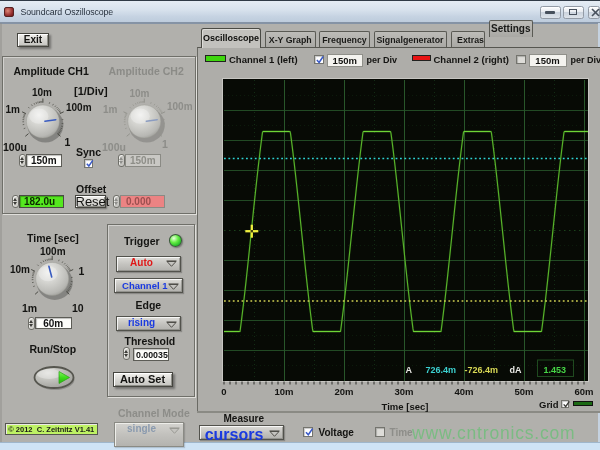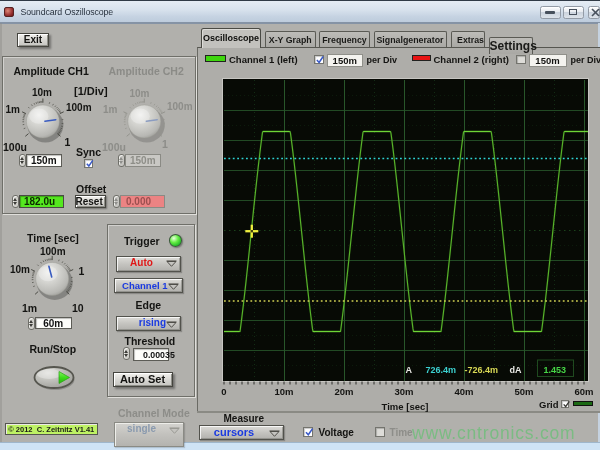--- a/index.html
+++ b/index.html
@@ -195,21 +195,21 @@
     <svg width="9" height="9" viewBox="0 0 10 10" style="position:absolute;left:0px;top:-1px">
       <polyline points="2,5.2 4.3,7.8 8.6,1.6" fill="none" stroke="#3a5ac8" stroke-width="1.6"></polyline>
     </svg>
   </div>
 <div class="a b" style="left:76px;top:182.5px;font-size:10.5px;color:#141412;white-space:nowrap">Offset</div>
 <div class="a" style="left:11.5px;top:194.8px;width:7px;height:13px;background:#d0cfca;border:1px solid #6e6e68;border-radius:3px;box-shadow:inset 1px 1px 0 #f0f0ec">
     <div class="a" style="left:0px;top:2px;width:0;height:0;border-left:2.5px solid transparent;border-right:2.5px solid transparent;border-bottom:3.5px solid #3c3c38"></div>
     <div class="a" style="left:0px;bottom:2px;width:0;height:0;border-left:2.5px solid transparent;border-right:2.5px solid transparent;border-top:3.5px solid #3c3c38"></div>
   </div>
 <div class="a b" style="left:19px;top:195px;width:44.5px;height:12.5px;background:#55e81f;border:1px solid #4a4a44;box-shadow:inset 1px 1px 1px rgba(0,0,0,.3);font-size:10px;color:#0c2a00;padding-left:4px;line-height:11.5px">182.0u</div>
-<div class="a" style="left:74.5px;top:194.5px;width:31px;height:13.5px;background:linear-gradient(180deg,#f3f2ee,#d4d3cf 60%,#c6c5c1);border:1px solid #45453f;box-shadow:inset 1px 1px 0 #fff,inset -1px -1px 0 #8e8e88,1px 1px 1.5px rgba(0,0,0,.35);text-align:left;font-weight:bold;font-size:10px;color:#131311;line-height:12px">Reset</div>
+<div class="a" style="left:74.5px;top:194.5px;width:31px;height:13.5px;background:linear-gradient(180deg,#f3f2ee,#d4d3cf 60%,#c6c5c1);border:1px solid #45453f;box-shadow:inset 1px 1px 0 #fff,inset -1px -1px 0 #8e8e88,1px 1px 1.5px rgba(0,0,0,.35);text-align:left;font-weight:normal;font-size:13px;color:#131311;line-height:12px">Reset</div>
 <div class="a" style="left:112.5px;top:194.8px;width:7px;height:13px;background:#c6c5c1;border:1px solid #6e6e68;border-radius:3px;box-shadow:inset 1px 1px 0 #f0f0ec">
     <div class="a" style="left:0px;top:2px;width:0;height:0;border-left:2.5px solid transparent;border-right:2.5px solid transparent;border-bottom:3.5px solid #8f8f8b"></div>
     <div class="a" style="left:0px;bottom:2px;width:0;height:0;border-left:2.5px solid transparent;border-right:2.5px solid transparent;border-top:3.5px solid #8f8f8b"></div>
   </div>
 <div class="a b" style="left:120px;top:195px;width:45px;height:12.5px;background:#ec8383;border:1px solid #8a8a84;font-size:10px;color:#9c5050;padding-left:5px;line-height:11.5px">0.000</div>
 <div class="a b" style="left:27px;top:232px;font-size:10.5px;color:#141412;white-space:nowrap">Time [sec]</div>
 <div class="a b" style="left:40px;top:245.5px;font-size:10px;color:#141412;white-space:nowrap">100m</div>
 <div class="a b" style="left:10px;top:263.5px;font-size:10px;color:#141412;white-space:nowrap">10m</div>
 <div class="a b" style="left:78.5px;top:264.5px;font-size:10.5px;color:#141412;white-space:nowrap">1</div>
 <div class="a b" style="left:22px;top:301.5px;font-size:10.5px;color:#141412;white-space:nowrap">1m</div>
@@ -251,50 +251,50 @@
   </div>
 <div class="a" style="left:114px;top:278px;width:68.5px;height:15px;background:linear-gradient(180deg,#dddcd8,#c5c4c0 50%,#b2b1ad);border:1px solid #52524c;box-shadow:inset 1px 1px 0 rgba(255,255,255,.8),inset -1px -1px 0 rgba(120,120,114,.55),1px 1px 1px rgba(0,0,0,.22)">
     <div class="a b" style="left:0;right:14px;top:0.8px;text-align:right;font-size:9.5px;color:#1a3ae0">Channel 1</div>
     <svg class="a" style="left:52.5px;top:4.0px" width="11" height="7" viewBox="0 0 11 7">
       <polygon points="1,1.5 10,1.5 5.5,6.3" fill="#c4c3bf" stroke="#504f4a" stroke-width="1"></polygon>
       <line x1="0.5" y1="0.8" x2="10.5" y2="0.8" stroke="#504f4a" stroke-width="0.8"></line>
     </svg>
   </div>
 <div class="a b" style="left:135.5px;top:298.5px;font-size:10.5px;color:#141412;white-space:nowrap">Edge</div>
 <div class="a" style="left:116px;top:316px;width:65px;height:14.5px;background:linear-gradient(180deg,#dddcd8,#c5c4c0 50%,#b2b1ad);border:1px solid #52524c;box-shadow:inset 1px 1px 0 rgba(255,255,255,.8),inset -1px -1px 0 rgba(120,120,114,.55),1px 1px 1px rgba(0,0,0,.22)">
-    <div class="a b" style="left:0;right:14px;top:0.2px;text-align:right;font-size:10px;color:#1a3ae0">rising</div>
+    <div class="a b" style="left:0;right:14px;top:0.2px;text-align:center;font-size:10px;color:#1a3ae0">rising</div>
     <svg class="a" style="left:49px;top:3.75px" width="11" height="7" viewBox="0 0 11 7">
       <polygon points="1,1.5 10,1.5 5.5,6.3" fill="#c4c3bf" stroke="#504f4a" stroke-width="1"></polygon>
       <line x1="0.5" y1="0.8" x2="10.5" y2="0.8" stroke="#504f4a" stroke-width="0.8"></line>
     </svg>
   </div>
 <div class="a b" style="left:124.5px;top:334.5px;font-size:10.5px;color:#141412;white-space:nowrap">Threshold</div>
 <div class="a" style="left:123px;top:347px;width:7px;height:13px;background:#d0cfca;border:1px solid #6e6e68;border-radius:3px;box-shadow:inset 1px 1px 0 #f0f0ec">
     <div class="a" style="left:0px;top:2px;width:0;height:0;border-left:2.5px solid transparent;border-right:2.5px solid transparent;border-bottom:3.5px solid #3c3c38"></div>
     <div class="a" style="left:0px;bottom:2px;width:0;height:0;border-left:2.5px solid transparent;border-right:2.5px solid transparent;border-top:3.5px solid #3c3c38"></div>
   </div>
-<div class="a b" style="left:133px;top:347.5px;width:36px;height:13.5px;background:#fdfdfa;border:1px solid #5c5c56;box-shadow:inset 1px 1px 1px rgba(0,0,0,.25);font-size:8.8px;color:#111;padding-left:9px;line-height:12.5px">0.00035</div>
+<div class="a b" style="left:133px;top:347.5px;width:36px;height:13.5px;background:#fdfdfa;border:1px solid #5c5c56;box-shadow:inset 1px 1px 1px rgba(0,0,0,.25);font-size:8.8px;color:#111;padding-left:2px;line-height:12.5px">0.00035</div>
 <div class="a" style="left:112.5px;top:372px;width:60px;height:14.5px;background:linear-gradient(180deg,#f3f2ee,#d4d3cf 60%,#c6c5c1);border:1px solid #45453f;box-shadow:inset 1px 1px 0 #fff,inset -1px -1px 0 #8e8e88,1.5px 1.5px 2px rgba(0,0,0,.35);text-align:center;font-weight:bold;font-size:11px;color:#131311;line-height:13px">Auto Set</div>
 <div class="a b" style="left:118px;top:406.5px;font-size:10.5px;color:#8d8d89;white-space:nowrap">Channel Mode</div>
 <div class="a" style="left:113.5px;top:421.5px;width:70px;height:25px;background:linear-gradient(180deg,#d4d3cf,#c2c1bd 50%,#b4b3af);border:1px solid #8a8a84;box-shadow:inset 1px 1px 0 #eeeeea,1px 1px 1px rgba(0,0,0,.15)">
     <div class="a b" style="left:0;right:14px;top:0.5px;text-align:center;font-size:10px;color:#8a9aae">single</div>
     <svg class="a" style="left:54px;top:4.0px" width="11" height="7" viewBox="0 0 11 7">
       <polygon points="1,1.5 10,1.5 5.5,6.3" fill="#c4c3bf" stroke="#9a9a94" stroke-width="1"></polygon>
       <line x1="0.5" y1="0.8" x2="10.5" y2="0.8" stroke="#9a9a94" stroke-width="0.8"></line>
     </svg>
   </div>
 <div class="a" style="left:197px;top:47px;width:403px;height:364.5px;background:#aeada9"></div>
 <div class="a" style="left:197px;top:47px;width:403px;height:364.5px;border-left:1px solid #6a6a64;border-top:1px solid #565650"></div>
 <div class="a" style="left:197px;top:411px;width:403px;height:1.5px;background:#8a8a84"></div>
 <div class="a b" style="left:201px;top:28px;width:60px;height:19.5px;background:#c2c1bd;border:1px solid #4a4a44;border-bottom:none;border-radius:2.5px 2.5px 0 0;text-align:center;font-size:9px;color:#0c0c0a;line-height:19px;box-shadow:inset 1px 1px 0 #dcdbd7">Oscilloscope</div>
 <div class="a b" style="left:264.5px;top:30.5px;width:51.5px;height:16.5px;background:linear-gradient(180deg,#bdbcb8,#a9a8a4);border:1px solid #5a5a54;border-bottom:none;border-radius:2px 2px 0 0;text-align:center;font-size:8.8px;color:#1a1a18;line-height:16px">X-Y Graph</div>
 <div class="a b" style="left:319px;top:30.5px;width:51px;height:16.5px;background:linear-gradient(180deg,#bdbcb8,#a9a8a4);border:1px solid #5a5a54;border-bottom:none;border-radius:2px 2px 0 0;text-align:center;font-size:8.8px;color:#1a1a18;line-height:16px">Frequency</div>
 <div class="a b" style="left:373.5px;top:30.5px;width:73px;height:16.5px;background:linear-gradient(180deg,#bdbcb8,#a9a8a4);border:1px solid #5a5a54;border-bottom:none;border-radius:2px 2px 0 0;text-align:center;font-size:8.8px;color:#1a1a18;line-height:16px">Signalgenerator</div>
 <div class="a b" style="left:450.5px;top:30.5px;width:34.5px;height:16.5px;background:linear-gradient(180deg,#bdbcb8,#a9a8a4);border:1px solid #5a5a54;border-bottom:none;border-radius:2px 2px 0 0;text-align:right;font-size:8.8px;color:#1a1a18;line-height:16px">Extras</div>
-<div class="a b" style="left:488.5px;top:37px;width:44.5px;height:16.5px;background:linear-gradient(180deg,#bdbcb8,#a9a8a4);border:1px solid #5a5a54;border-bottom:none;border-radius:2px 2px 0 0;text-align:center;font-size:12px;color:#1a1a18;line-height:16px">Settings</div>
+<div class="a b" style="left:488.5px;top:20px;width:44.5px;height:16.5px;background:linear-gradient(180deg,#bdbcb8,#a9a8a4);border:1px solid #5a5a54;border-bottom:none;border-radius:2px 2px 0 0;text-align:center;font-size:10px;color:#1a1a18;line-height:16px">Settings</div>
 <div class="a" style="left:204.5px;top:55px;width:21px;height:6.5px;background:#3ed60e;border:1px solid #222220"></div>
 <div class="a b" style="left:229px;top:54px;font-size:9.5px;color:#141412;white-space:nowrap">Channel 1 (left)</div>
 <div class="a" style="left:314px;top:54.5px;width:9.5px;height:9.5px;background:#ffffff;border:1px solid #74746e;box-shadow:inset 1px 1px 1px rgba(0,0,0,.22)">
     <svg width="9.5" height="9.5" viewBox="0 0 10 10" style="position:absolute;left:0px;top:-1px">
       <polyline points="2,5.2 4.3,7.8 8.6,1.6" fill="none" stroke="#3a5ac8" stroke-width="1.6"></polyline>
     </svg>
   </div>
 <div class="a b" style="left:326.5px;top:53.5px;width:36.5px;height:13px;background:#f4f3ef;border:1px solid #90908a;font-size:9.5px;color:#131311;text-align:center;line-height:12px">150m</div>
 <div class="a b" style="left:366.5px;top:54.5px;font-size:9px;color:#141412;white-space:nowrap">per Div</div>
 <div class="a" style="left:411.5px;top:55px;width:19px;height:6px;background:#e81414;border:1px solid #222220"></div>
@@ -434,21 +434,21 @@
 <div class="a b" style="left:375px;top:400.5px;font-size:9.5px;color:#141412;white-space:nowrap;width:60px;text-align:center">Time [sec]</div>
 <div class="a b" style="left:539px;top:398.5px;font-size:9.5px;color:#141412;white-space:nowrap">Grid</div>
 <div class="a" style="left:560.5px;top:399.5px;width:8.5px;height:8.5px;background:#ffffff;border:1px solid #74746e;box-shadow:inset 1px 1px 1px rgba(0,0,0,.22)">
     <svg width="8.5" height="8.5" viewBox="0 0 10 10" style="position:absolute;left:0px;top:-1px">
       <polyline points="2,5.2 4.3,7.8 8.6,1.6" fill="none" stroke="#3a3a36" stroke-width="1.6"></polyline>
     </svg>
   </div>
 <div class="a" style="left:573px;top:400.5px;width:19.5px;height:5.5px;background:#1b6a14;border:1px solid #111110"></div>
 <div class="a b" style="left:223.5px;top:412.5px;font-size:10px;color:#141412;white-space:nowrap">Measure</div>
 <div class="a" style="left:198.5px;top:424.5px;width:85px;height:15.5px;background:linear-gradient(180deg,#dddcd8,#c5c4c0 50%,#b2b1ad);border:1px solid #52524c;box-shadow:inset 1px 1px 0 rgba(255,255,255,.8),inset -1px -1px 0 rgba(120,120,114,.55),1px 1px 1px rgba(0,0,0,.22)">
-    <div class="a b" style="left:0;right:14px;top:0.8px;text-align:center;font-size:11px;color:#1a3ae0">cursors</div>
+    <div class="a b" style="left:0;right:14px;top:0.8px;text-align:center;font-size:16px;color:#1a3ae0">cursors</div>
     <svg class="a" style="left:69px;top:4.25px" width="11" height="7" viewBox="0 0 11 7">
       <polygon points="1,1.5 10,1.5 5.5,6.3" fill="#c4c3bf" stroke="#504f4a" stroke-width="1"></polygon>
       <line x1="0.5" y1="0.8" x2="10.5" y2="0.8" stroke="#504f4a" stroke-width="0.8"></line>
     </svg>
   </div>
 <div class="a" style="left:303px;top:426.5px;width:10px;height:10px;background:#ffffff;border:1px solid #74746e;box-shadow:inset 1px 1px 1px rgba(0,0,0,.22)">
     <svg width="10" height="10" viewBox="0 0 10 10" style="position:absolute;left:0px;top:-1px">
       <polyline points="2,5.2 4.3,7.8 8.6,1.6" fill="none" stroke="#3a5ac8" stroke-width="1.6"></polyline>
     </svg>
   </div>

